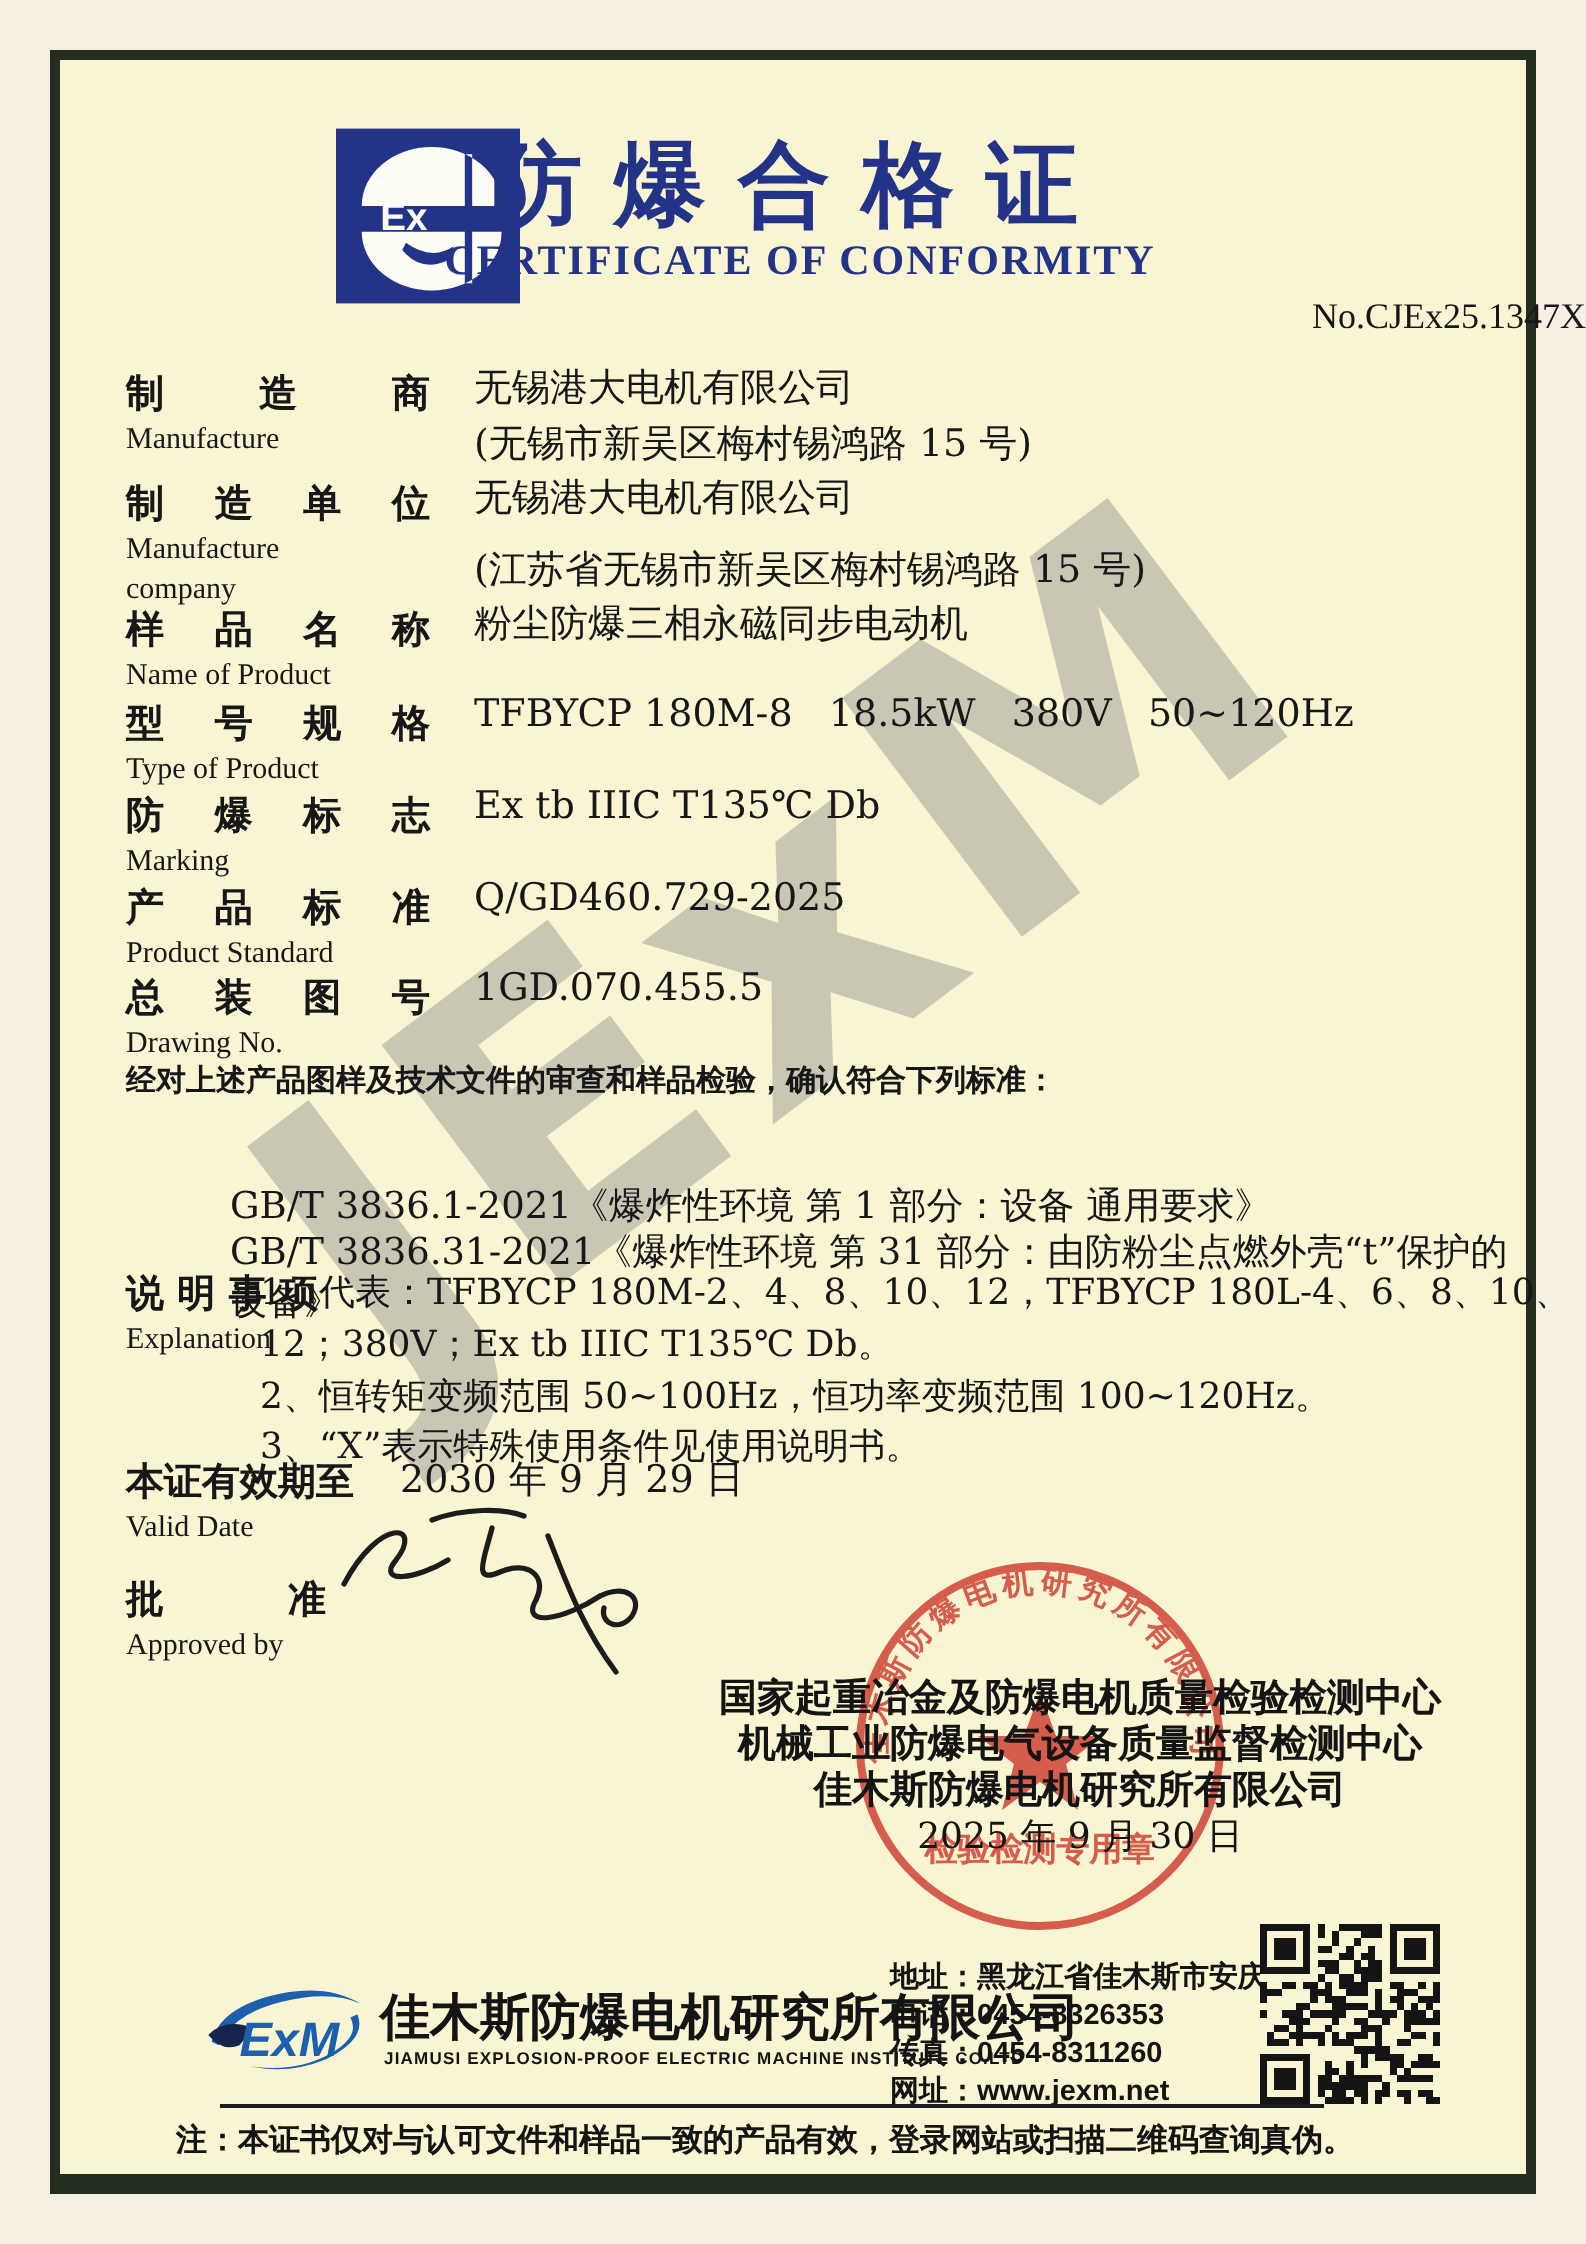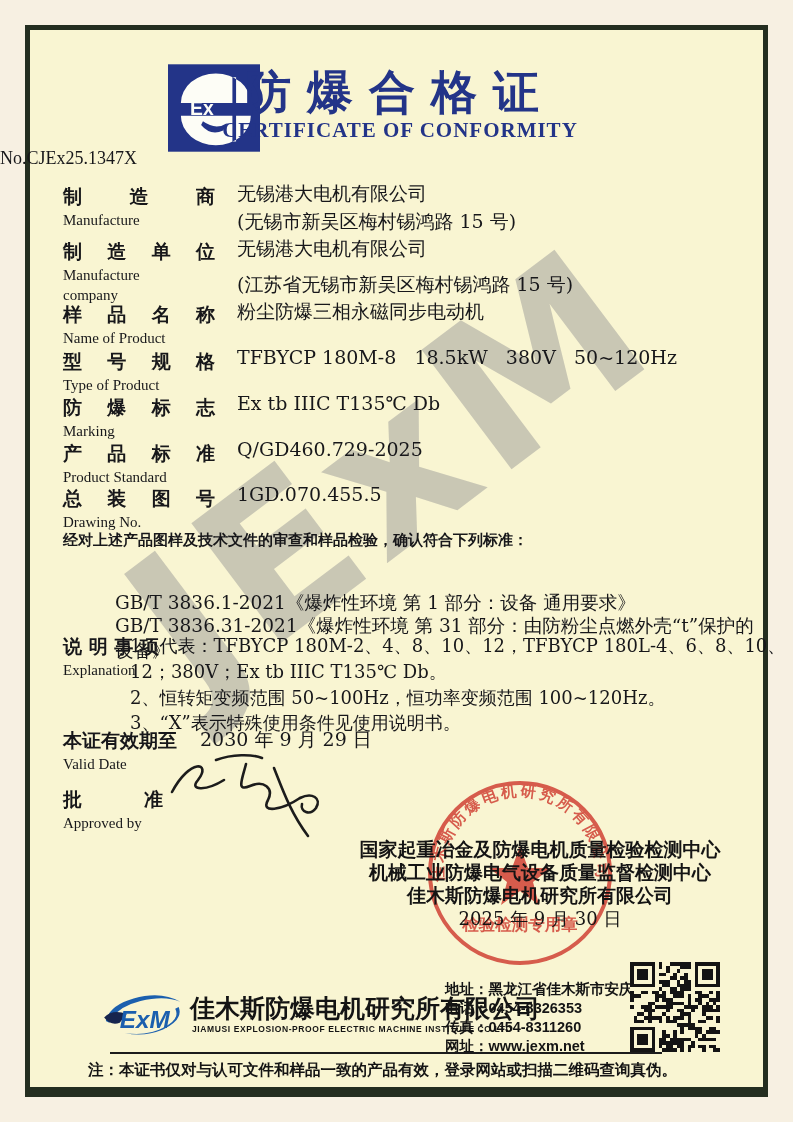--- a/index.html
+++ b/index.html
@@ -29,21 +29,21 @@
     left:190px; top:62px; width:420px; text-align:center;
     font-size:46px; font-weight:bold; color:#233488;
     letter-spacing:16px; font-family:"DejaVu Sans", sans-serif; white-space:nowrap;
   }
   .cert-title-en {
     left:190px; top:118px; width:420px; text-align:center;
     font-size:21px; font-weight:bold; color:#233488;
     font-family:"Liberation Serif", serif; letter-spacing:1px; white-space:nowrap;
   }
   .cert-no {
-    left:0; top:148px; width:793px; text-align:left;
+    left:0; top:148px; width:793px; text-align:right;
     font-size:18px; color:#17171a; font-family:"Liberation Serif", serif;
   }
   
   .row { position:absolute; left:63px; width:670px; z-index:3; }
   .lbl-cn {
     width:152px; font-size:19px; font-weight:bold; color:#17171a;
     text-align:justify; text-align-last:justify;
     font-family:"DejaVu Sans", sans-serif;
   }
   .lbl-en {

